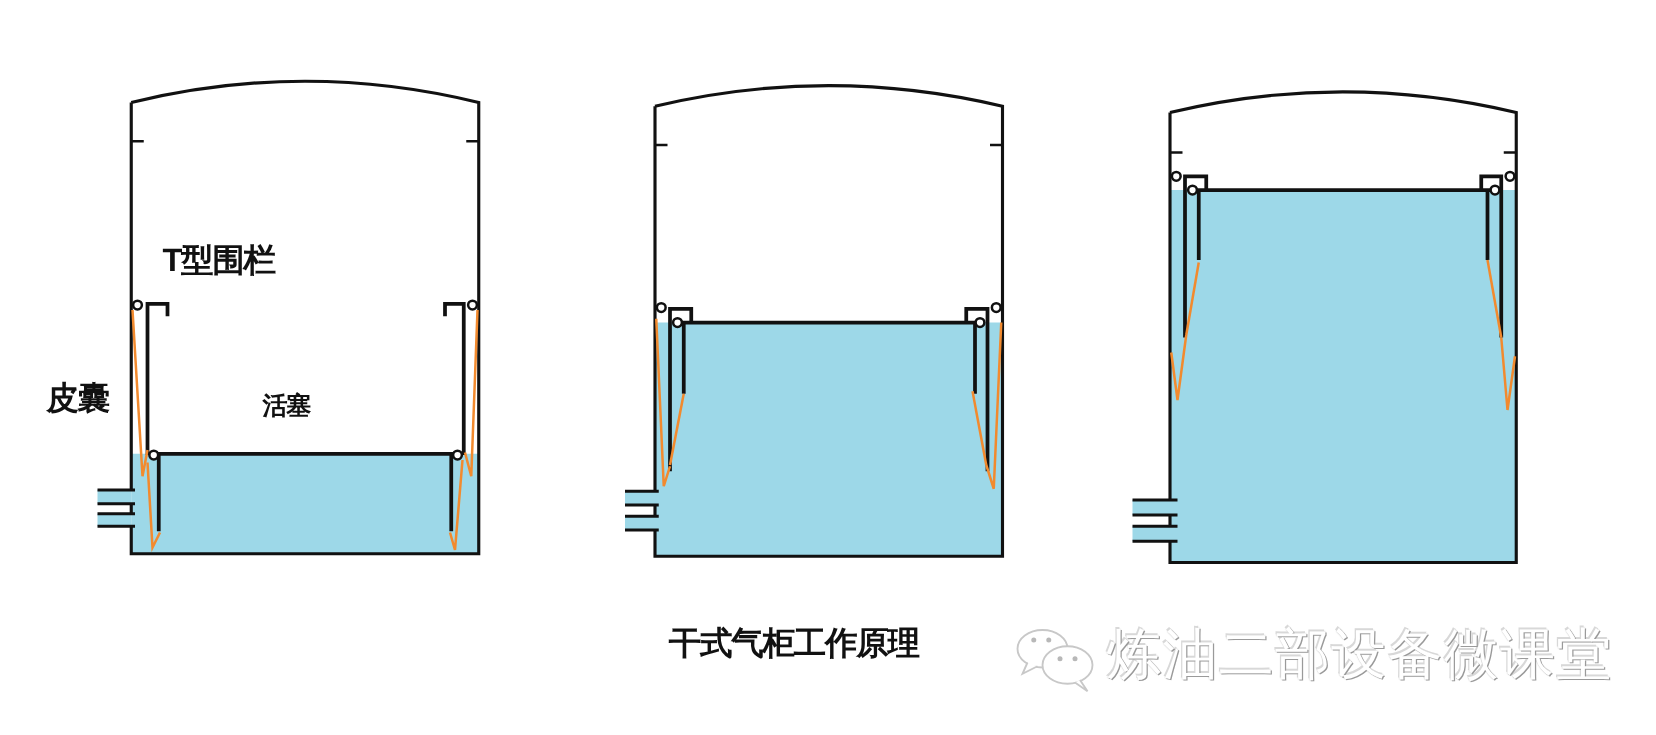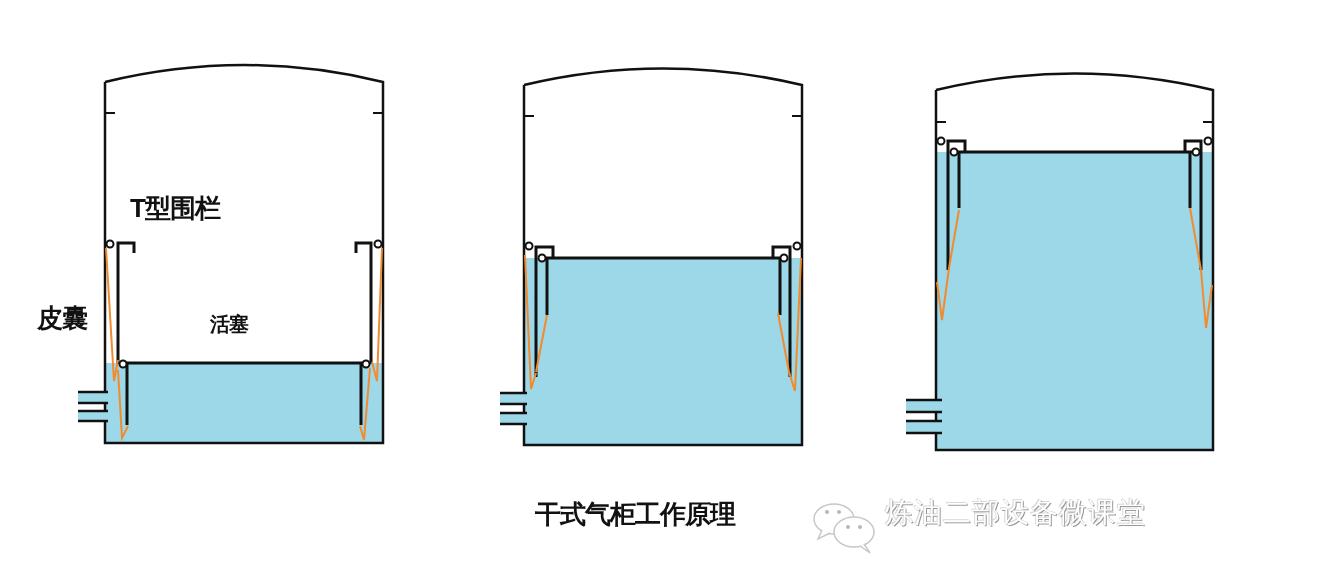--- a/index.html
+++ b/index.html
@@ -1,19 +1,19 @@
 <!DOCTYPE html>
 <html><head>
 <meta charset="utf-8">
 <style>
   html, body { margin: 0; padding: 0; background: #ffffff; }
   body { width: 1325px; height: 588px; position: relative; overflow: hidden; font-family: "DejaVu Sans", sans-serif; }
   #diagram { position: absolute; left: 0; top: 0; }
   .label { position: absolute; font-family: Liberation Sans, sans-serif; font-weight: bold; color: #111111; white-space: nowrap; letter-spacing: -1px; }
-  .watermark { position: absolute; left: 885px; top: 494px; font-family: "DejaVu Sans", sans-serif; font-size: 28px; font-weight: normal; color: #ffffff; white-space: nowrap; letter-spacing: 1px;
+  .watermark { position: absolute; left: 885px; top: 494px; font-family: "DejaVu Sans", sans-serif; font-size: 44px; font-weight: normal; color: #ffffff; white-space: nowrap; letter-spacing: 1px;
     text-shadow: 1px 1px 0 #9a9a9a, -1px -1px 0 #d8d8d8, 0 0 1px #b0b0b0; }
   .wm-icon { position: absolute; left: 808px; top: 497px; width: 80px; height: 60px; }
 </style>
 </head>
 <body>
 
 <svg id="diagram" width="1325" height="588" viewBox="0 0 1325 588" xmlns="http://www.w3.org/2000/svg">
 
   <g>
 

